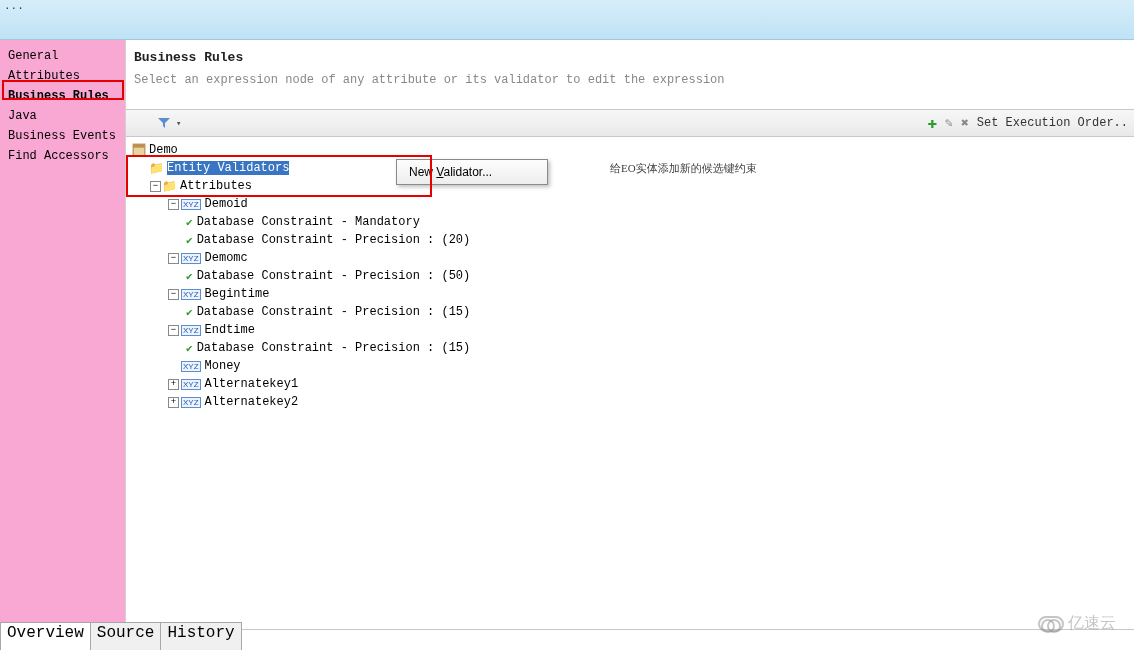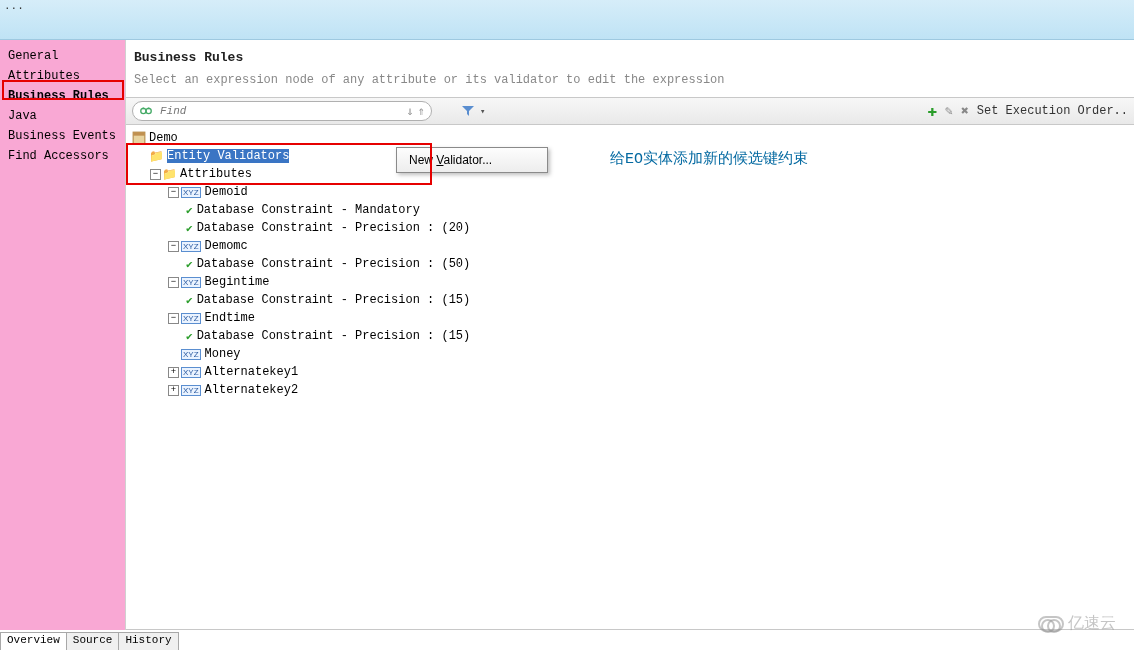--- a/index.html
+++ b/index.html
@@ -64,21 +64,21 @@
 }
 .content-title {
   font-weight: bold;
   font-size: 13px;
   margin-bottom: 8px;
   color: #222;
 }
 .content-sub {
   color: #888;
   font-size: 12px;
-  margin-bottom: 6px;
+  margin-bottom: 18px;
 }
 .toolbar {
   height: 28px;
   background: linear-gradient(#f7f7f7, #e9e9e9);
   border-top: 1px solid #c8c8c8;
   border-bottom: 1px solid #c8c8c8;
   display: flex;
   align-items: center;
   padding: 0 6px;
   gap: 4px;
@@ -205,23 +205,23 @@
   padding: 5px 12px;
   font-family: Arial, sans-serif;
   font-size: 12px;
   cursor: pointer;
 }
 .context-menu-item .mnemonic { text-decoration: underline; }
 .red-annotation {
   position: absolute;
   left: 484px;
   top: 24px;
-  color: #0369a1;
-  font-family: Liberation Mono, monospace;
-  font-size: 15px;
+  color: #404040;
+  font-family: Liberation Serif, serif;
+  font-size: 11px;
 }
 .script-panel {
   height: 98px;
   display: flex;
   flex-direction: column;
 }
 .script-header {
   background: linear-gradient(#f2f2f2, #e4e4e4);
   border-bottom: 1px solid #c8c8c8;
   padding: 3px 8px;
@@ -237,22 +237,22 @@
 .script-line {
   height: 16px;
   background: #fdfbe2;
   border: 1px solid #e8e4b8;
 }
 .bottom-tabs {
   position: absolute;
   bottom: 0;
   left: 0;
   display: flex;
-  height: 18px;
-  font-size: 11px;
+  height: 28px;
+  font-size: 16px;
 }
 .bottom-tab {
   border: 1px solid #a8a8a8;
   border-bottom: none;
   background: #f0f0f0;
   padding: 1px 6px;
   margin-right: -1px;
   cursor: pointer;
 }
 .bottom-tab.active { background: #fff; }
@@ -303,33 +303,20 @@
     <div class="sidebar-item">Find Accessors</div>
   </div>
 
   <div class="content">
     <div class="content-header">
       <div class="content-title">Business Rules</div>
       <div class="content-sub">Select an expression node of any attribute or its validator to edit the expression</div>
     </div>
 
     <div class="toolbar">
-      <div class="search-box">
-        <span class="tree-icon">
-          <svg viewBox="0 0 16 16">
-              <circle cx="5" cy="8" r="3" fill="none" stroke="#4a6" stroke-width="1.5"></circle>
-              <circle cx="11" cy="8" r="3" fill="none" stroke="#4a6" stroke-width="1.5"></circle>
-              <rect x="4" y="4" width="2" height="2" fill="#4a6"></rect>
-              <rect x="10" y="4" width="2" height="2" fill="#4a6"></rect>
-            </svg>
-        </span>
-        <input type="text" placeholder="Find" style="">
-        <span class="nav-arrows">⇓</span>
-        <span class="nav-arrows">⇑</span>
-      </div>
       <span style="width:20px"></span>
       <span class="filter-icon">
         <svg viewBox="0 0 16 16">
             <path d="M2 3 L14 3 L9 8 L9 13 L7 11 L7 8 Z" fill="#5a8ed0"></path>
           </svg>
       </span>
       <span style="font-size:9px;color:#555;">▾</span>
       <div class="toolbar-spacer"></div>
       <div class="toolbar-right">
         <span class="plus-icon">✚</span>

